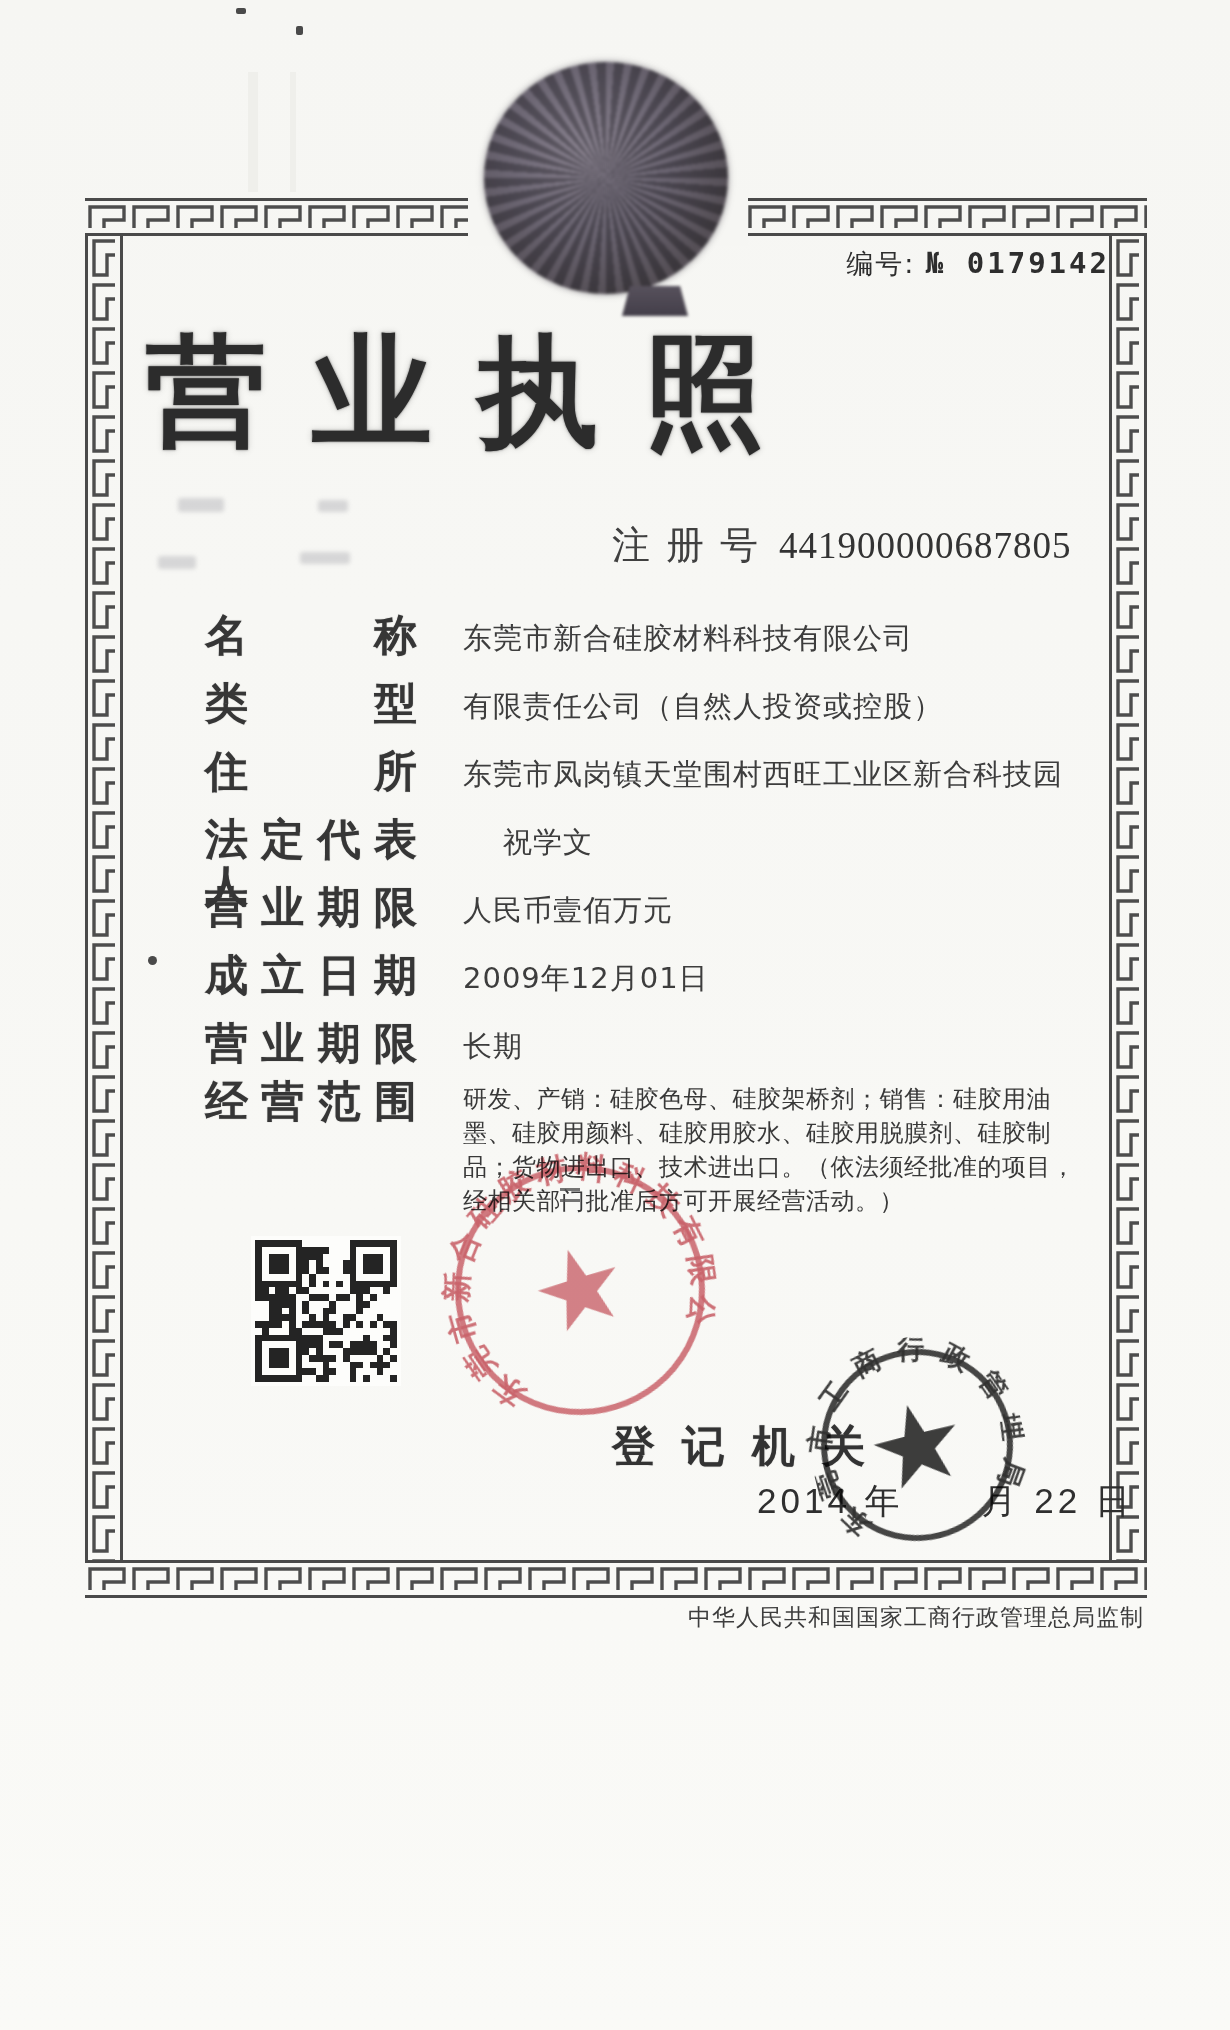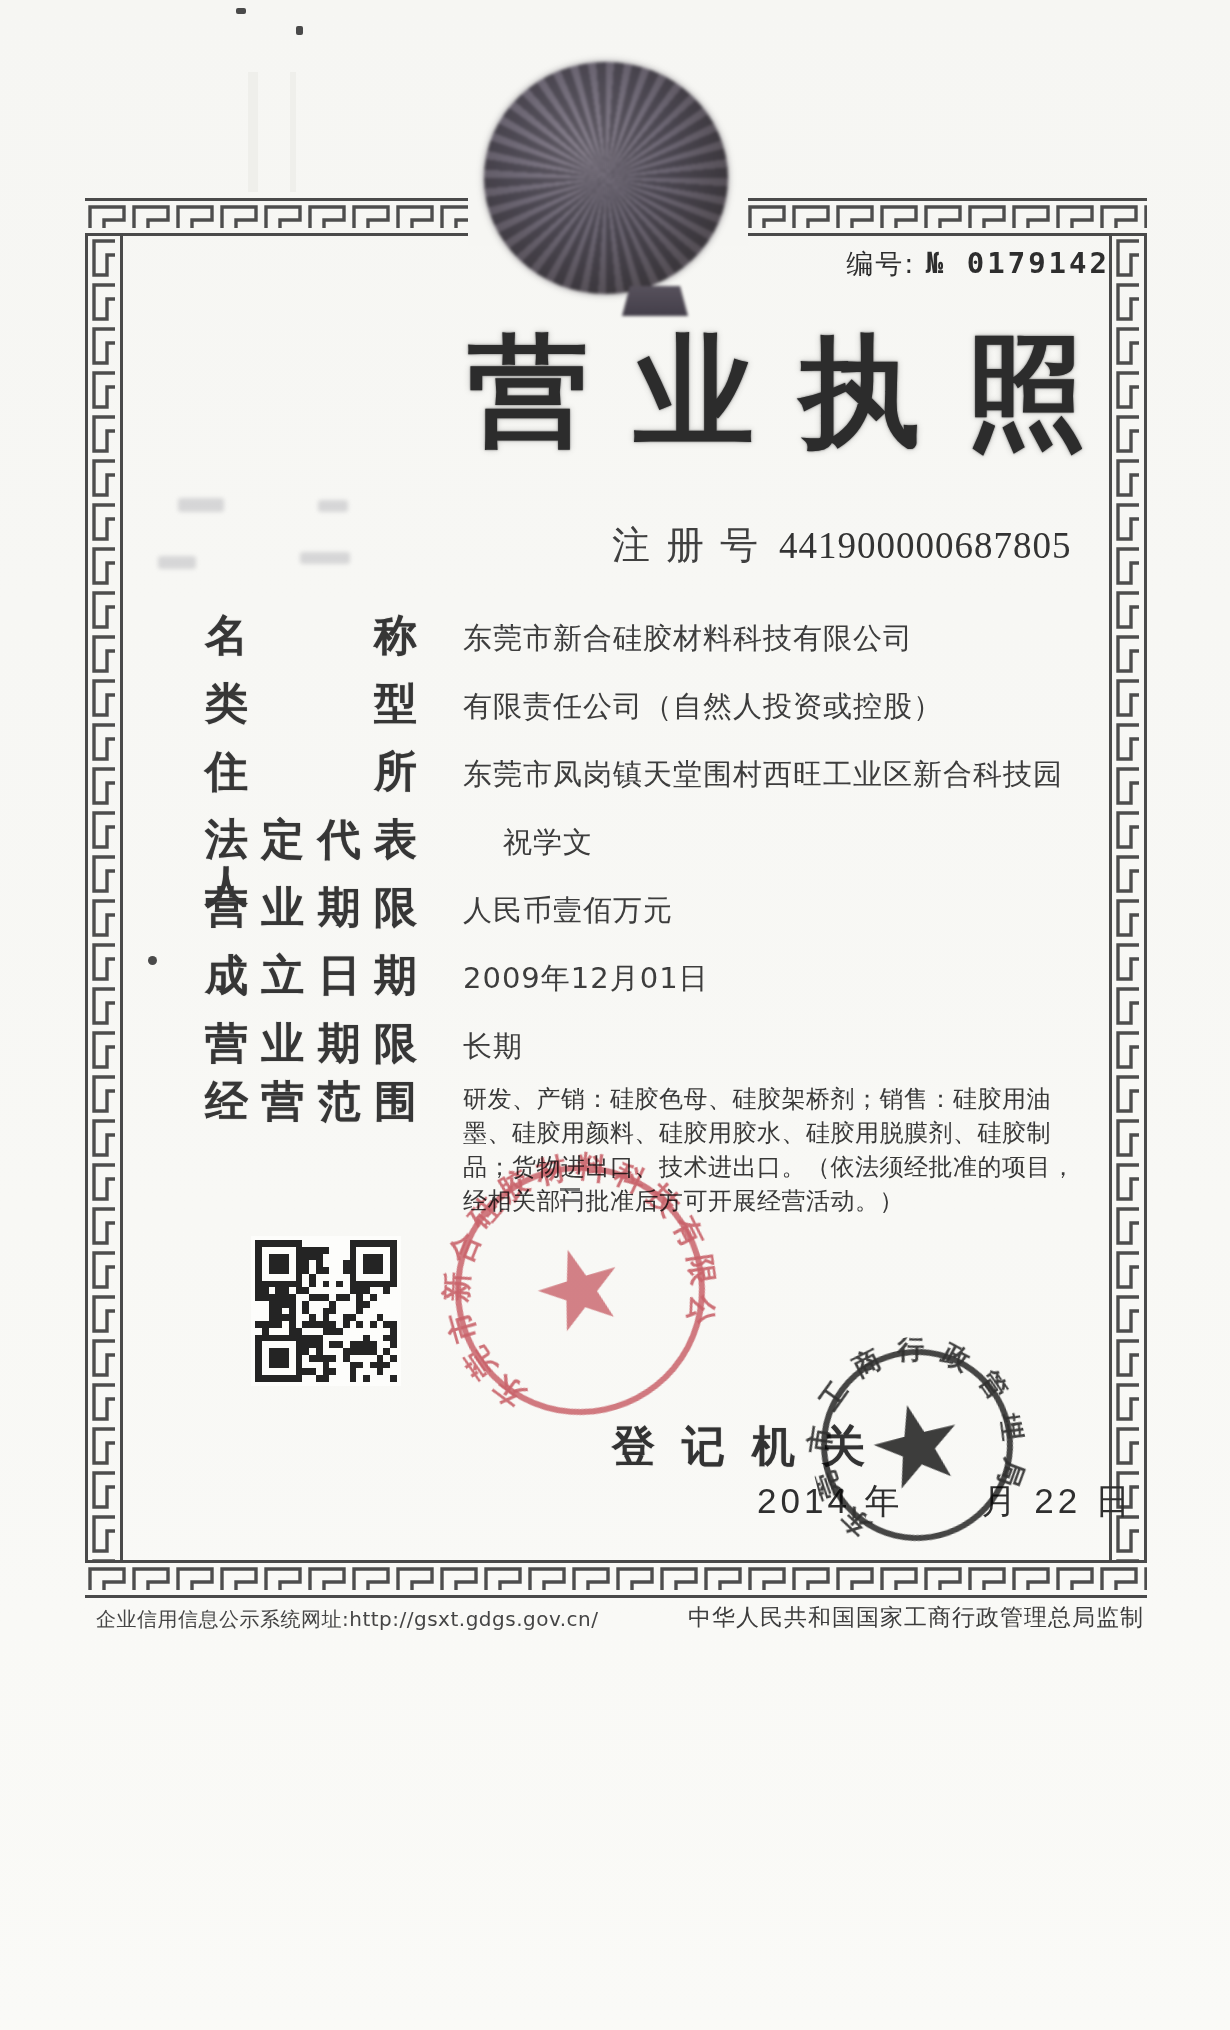--- a/index.html
+++ b/index.html
@@ -54,21 +54,21 @@
   .h-strip{position:absolute;height:38px;border-top:3px solid #3c3c3c;border-bottom:3px solid #3c3c3c;box-sizing:border-box;}
   .v-strip{position:absolute;width:38px;border-left:3px solid #3c3c3c;border-right:3px solid #3c3c3c;box-sizing:border-box;}
   .h-strip svg,.v-strip svg{display:block;width:100%;height:100%;}
   .frame-strip{filter:blur(.3px);opacity:.92;}
 
   
   .serial{position:absolute;left:830px;top:246px;width:280px;text-align:right;font-size:27px;color:#2e2e2e;letter-spacing:2px;white-space:nowrap;}
   .serial .no{font-family:"DejaVu Sans Mono","Liberation Mono",monospace;font-weight:bold;font-size:29px;letter-spacing:3px;}
 
   .doc-title{
-    position:absolute;left:100px;top:312px;width:1032px;text-align:right;
+    position:absolute;left:100px;top:312px;width:1032px;text-align:left;
     font-size:120px;font-weight:900;color:#2c2c2c;
     letter-spacing:46px;text-indent:46px;
     text-shadow:0 0 2px rgba(45,45,45,.75), 0 0 6px rgba(60,60,60,.25);
     filter:blur(.4px);
     white-space:nowrap;
   }
 
   .regno-line{position:absolute;left:612px;top:520px;white-space:nowrap;color:#3a3a3a;}
   .regno-line .lab{font-size:38px;letter-spacing:16px;color:#404040;}
   .regno-line .num{font-family:"Liberation Serif","DejaVu Serif",serif;font-size:37px;letter-spacing:1px;color:#333;}
@@ -682,16 +682,15 @@
       <polygon points="107,66 117.2,96 149,96.6 123.5,114.8 132.5,145.5 107,127 81.5,145.5 90.5,114.8 65,96.6 96.8,96" fill="#1d1d1d" opacity=".92"></polygon>
       <defs>
           <path id="asealarc" d="M 46 172 A 88 88 0 1 1 168 172" fill="none"></path>
         </defs>
       <text font-size="27" fill="#222" letter-spacing="15" font-weight="bold" opacity=".92">
         <textPath href="#asealarc">东莞市工商行政管理局</textPath>
       </text>
     </svg>
   </div>
 
-  <div class="footer-left">企业信用信息公示系统网址:http://gsxt.gdgs.gov.cn/</div>
   <div class="footer-right">中华人民共和国国家工商行政管理总局监制</div>
 
 </div>
 
 </body></html>

